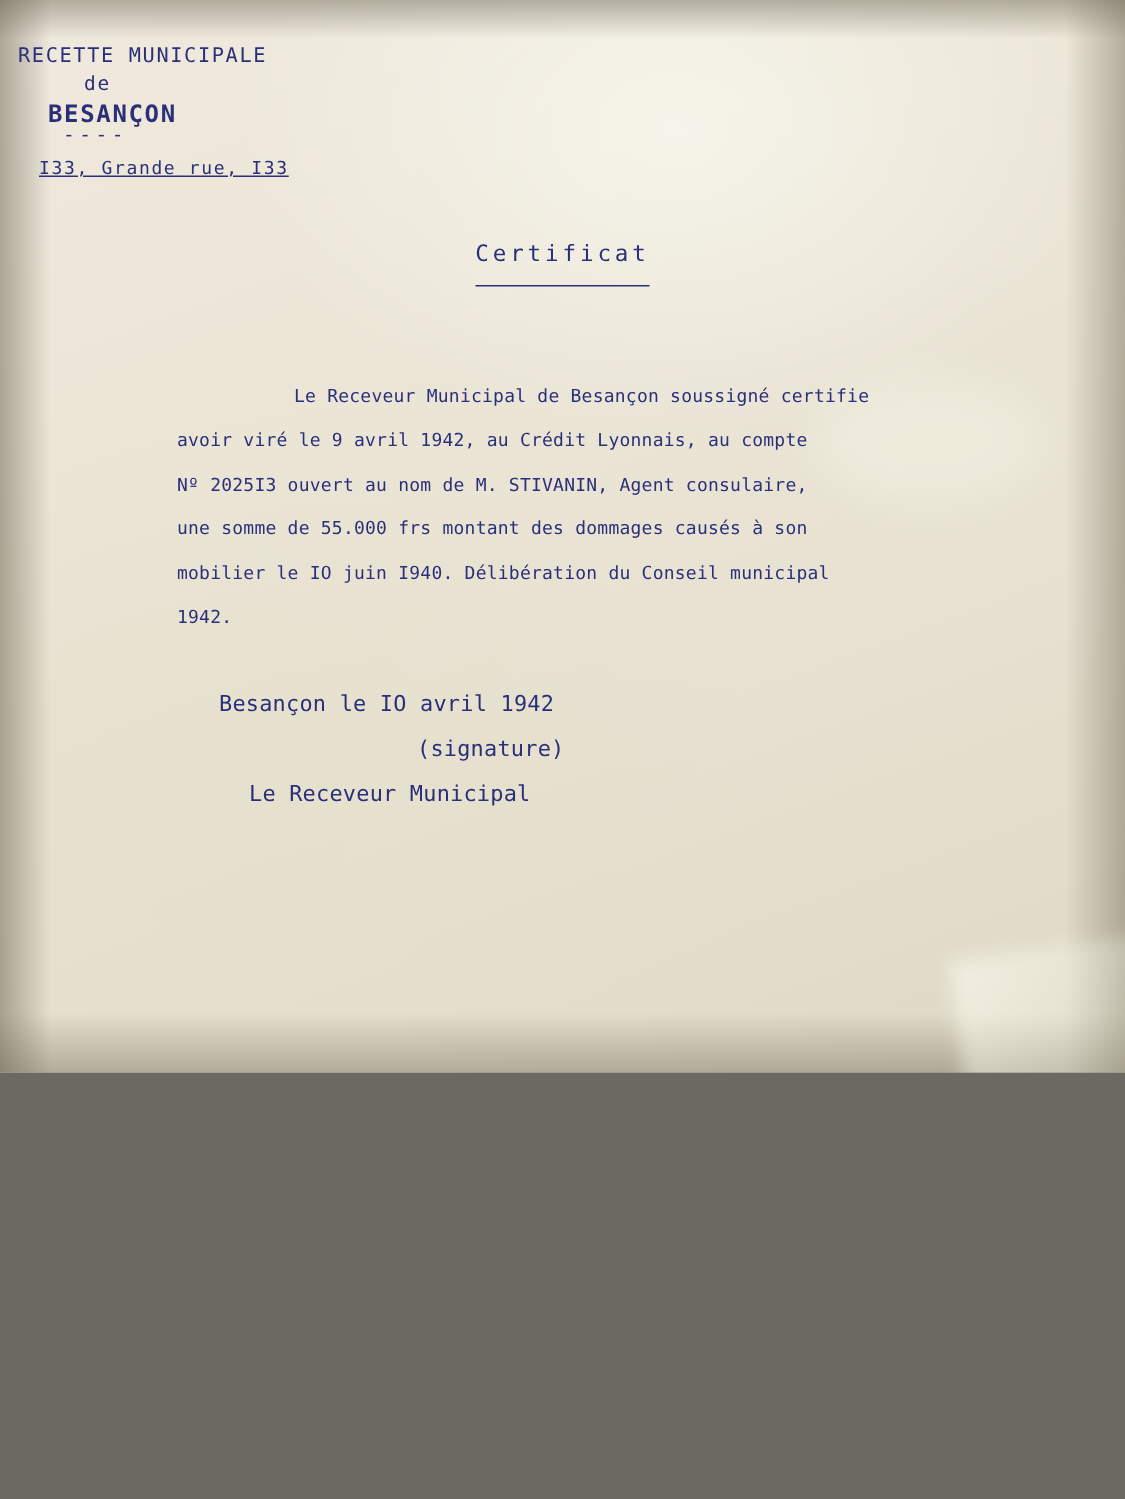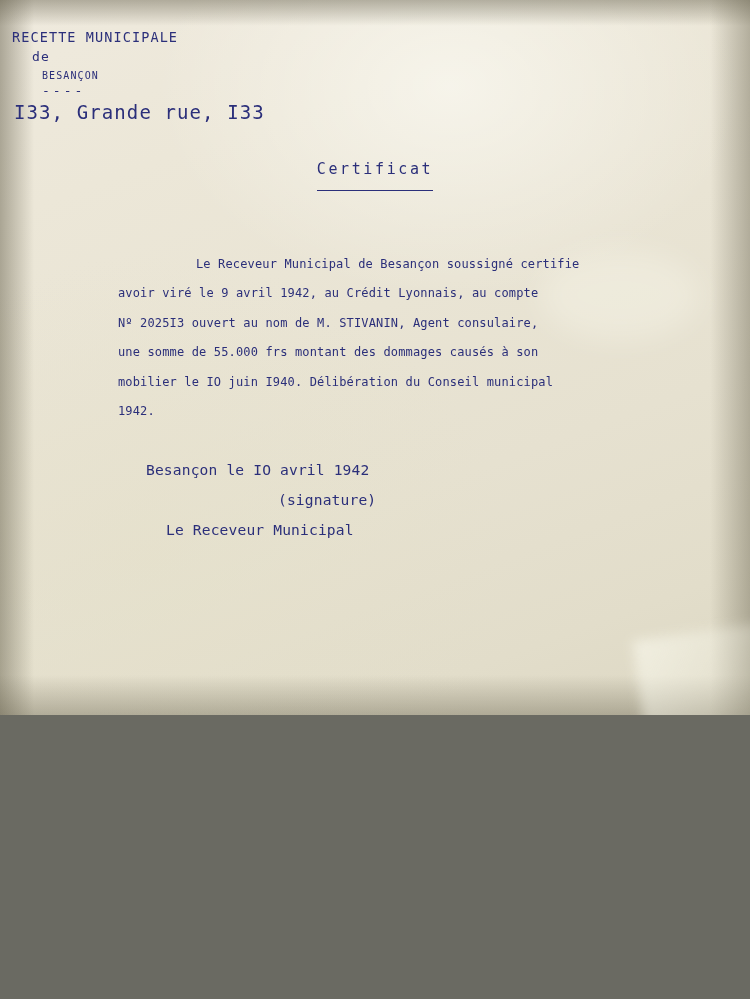--- a/index.html
+++ b/index.html
@@ -59,24 +59,24 @@
   #letterhead { position: absolute; left: 12px; top: 28px; }
   #letterhead .lh-line {
     color: #2b2f7a;
     font-family: "DejaVu Sans Mono", monospace;
     font-size: 13.5px;
     line-height: 19px;
     letter-spacing: 1.1px;
     white-space: pre;
   }
   #letterhead .lh-l1 { font-size: 13.5px; }
-  #letterhead .lh-l2 { margin-left: 20px; font-size: 13px; }
-  #letterhead .lh-l3 { margin-left: 30px; font-size: 10px; }
+  #letterhead .lh-l2 { margin-left: 44px; font-size: 13px; }
+  #letterhead .lh-l3 { margin-left: 20px; font-size: 16px; font-weight: bold; }
   #letterhead .lh-l4 { margin-left: 30px; font-size: 13px; letter-spacing: 3px; line-height: 12px; }
-  #letterhead .lh-l5 { margin-left: 2px; font-size: 19px; margin-top: 6px; }
+  #letterhead .lh-l5 { margin-left: 14px; font-size: 12px; margin-top: 6px; text-decoration: underline; }
 
   #doc-title {
     position: absolute;
     left: 0; right: 0;
     top: 160px;
     text-align: center;
     color: #2b2f7a;
     font-family: "DejaVu Sans Mono", monospace;
     font-size: 15px;
     letter-spacing: 2.6px;

